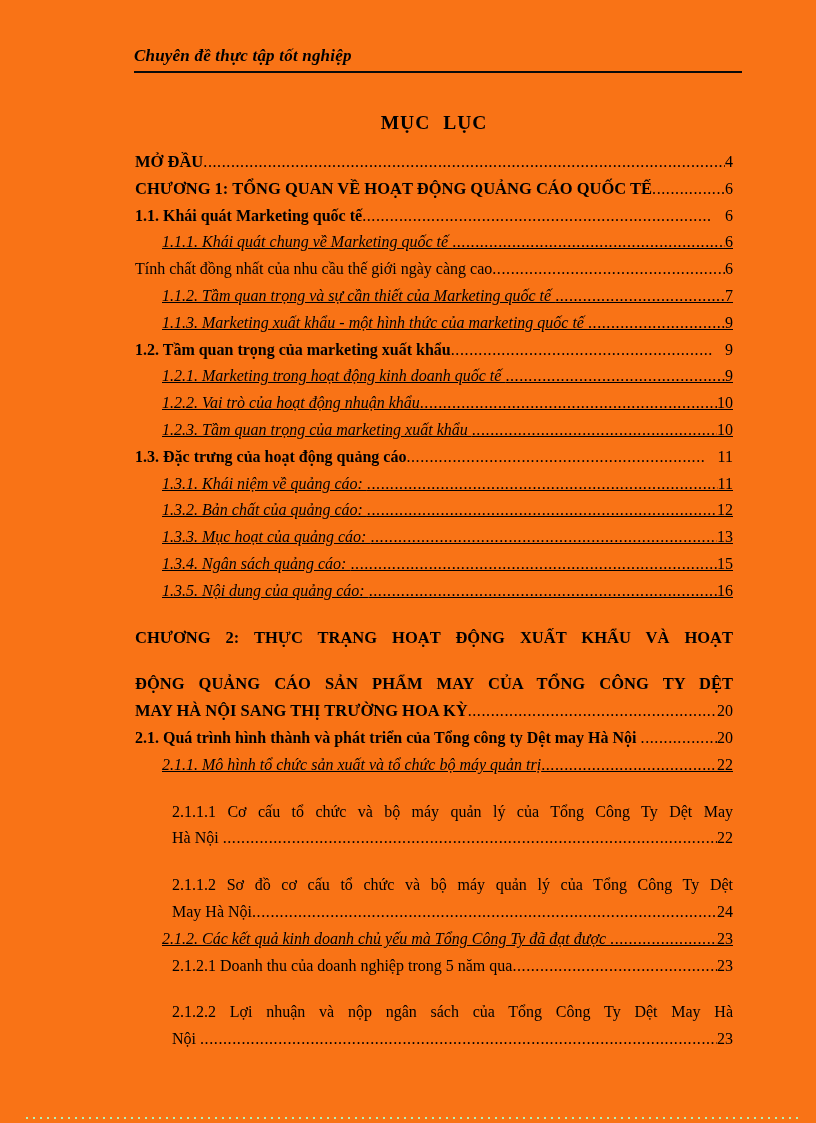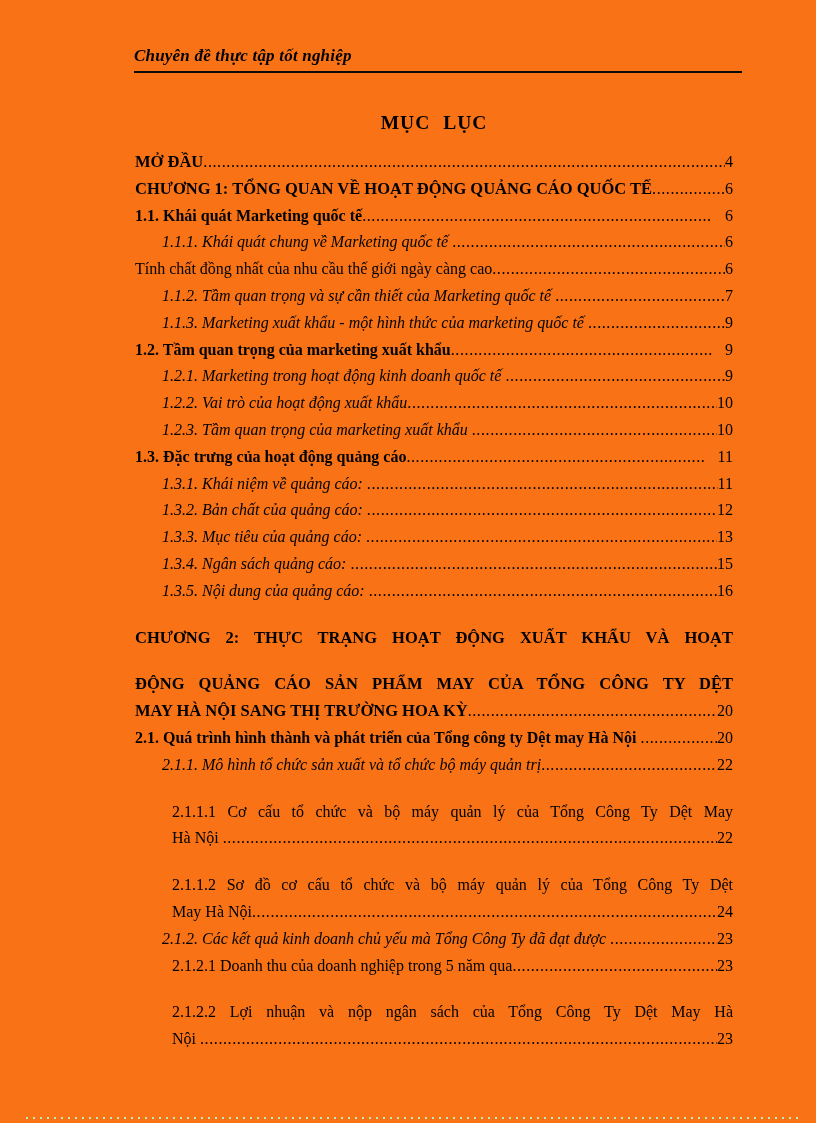--- a/index.html
+++ b/index.html
@@ -53,21 +53,21 @@
   .toc {
     position: absolute;
     top: 149px;
     left: 135px;
     width: 598px;
     font-size: 16px;
     line-height: 26.8px;
   }
   .entry.lvl0 { margin-left: 0; }
   .entry.lvl1 { }
-  .entry.lvl2 { margin-left: 27px; }
+  .entry.lvl2 { margin-left: 27px; text-decoration: underline; }
   .entry.lvl3 { margin-left: 37px; }
 
   .entry.chapter { font-weight: bold; font-size: 16.5px; }
   .entry.bold    { font-weight: bold; }
   .entry.italic  { font-style: italic; }
   .entry.normal  { font-weight: normal; }
 
   .jline {
     text-align: justify;
     text-align-last: justify;
@@ -189,21 +189,21 @@
       </div>
       <div class="entry lvl2 italic">
         <div class="lline">
           <span class="txt">1.2.1. Marketing trong hoạt động kinh doanh quốc tế </span>
           <span class="dots"></span>
           <span class="pg">9</span>
         </div>
       </div>
       <div class="entry lvl2 italic">
         <div class="lline">
-          <span class="txt">1.2.2. Vai trò của hoạt động xuất khẩu</span>
+          <span class="txt">1.2.2. Vai trò của hoạt động nhuận khẩu</span>
           <span class="dots"></span>
           <span class="pg">10</span>
         </div>
       </div>
       <div class="entry lvl2 italic">
         <div class="lline">
           <span class="txt">1.2.3. Tầm quan trọng của marketing xuất khẩu </span>
           <span class="dots"></span>
           <span class="pg">10</span>
         </div>
@@ -224,21 +224,21 @@
       </div>
       <div class="entry lvl2 italic">
         <div class="lline">
           <span class="txt">1.3.2. Bản chất của quảng cáo: </span>
           <span class="dots"></span>
           <span class="pg">12</span>
         </div>
       </div>
       <div class="entry lvl2 italic">
         <div class="lline">
-          <span class="txt">1.3.3. Mục tiêu của quảng cáo: </span>
+          <span class="txt">1.3.3. Mục hoạt của quảng cáo: </span>
           <span class="dots"></span>
           <span class="pg">13</span>
         </div>
       </div>
       <div class="entry lvl2 italic">
         <div class="lline">
           <span class="txt">1.3.4. Ngân sách quảng cáo: </span>
           <span class="dots"></span>
           <span class="pg">15</span>
         </div>

